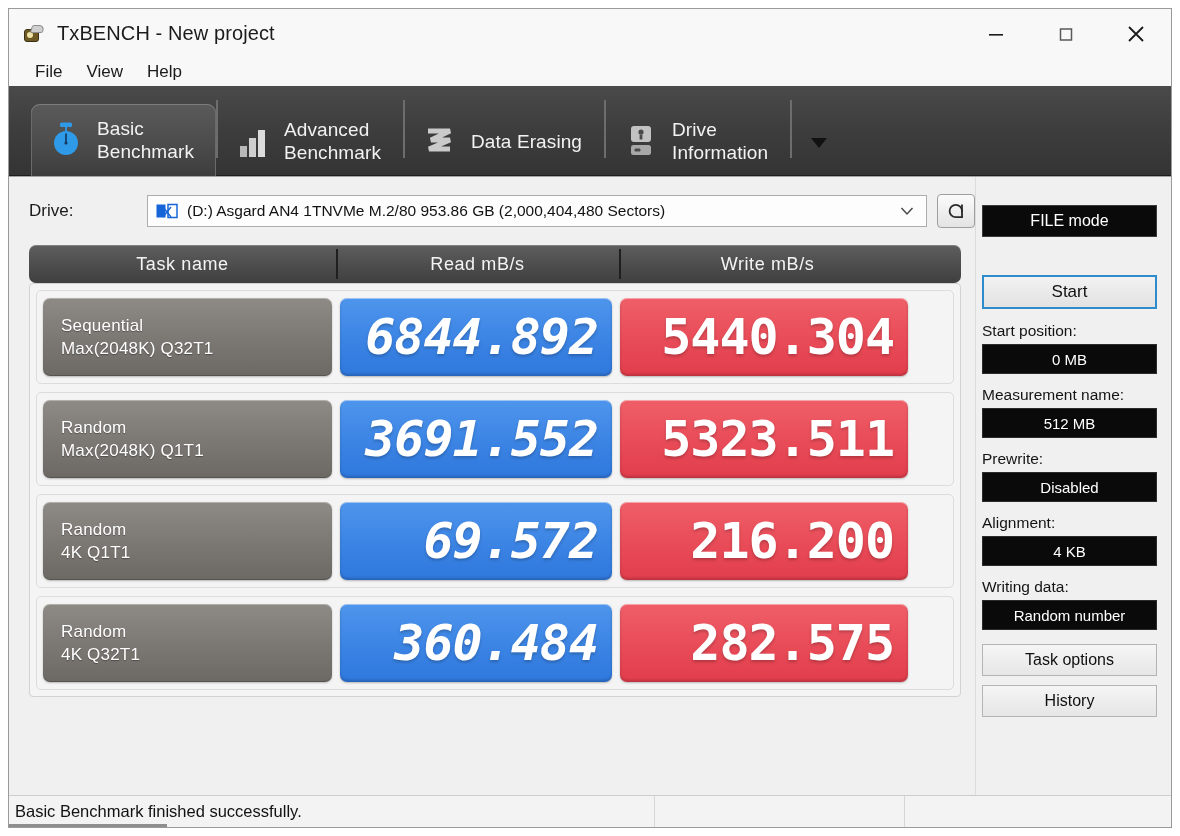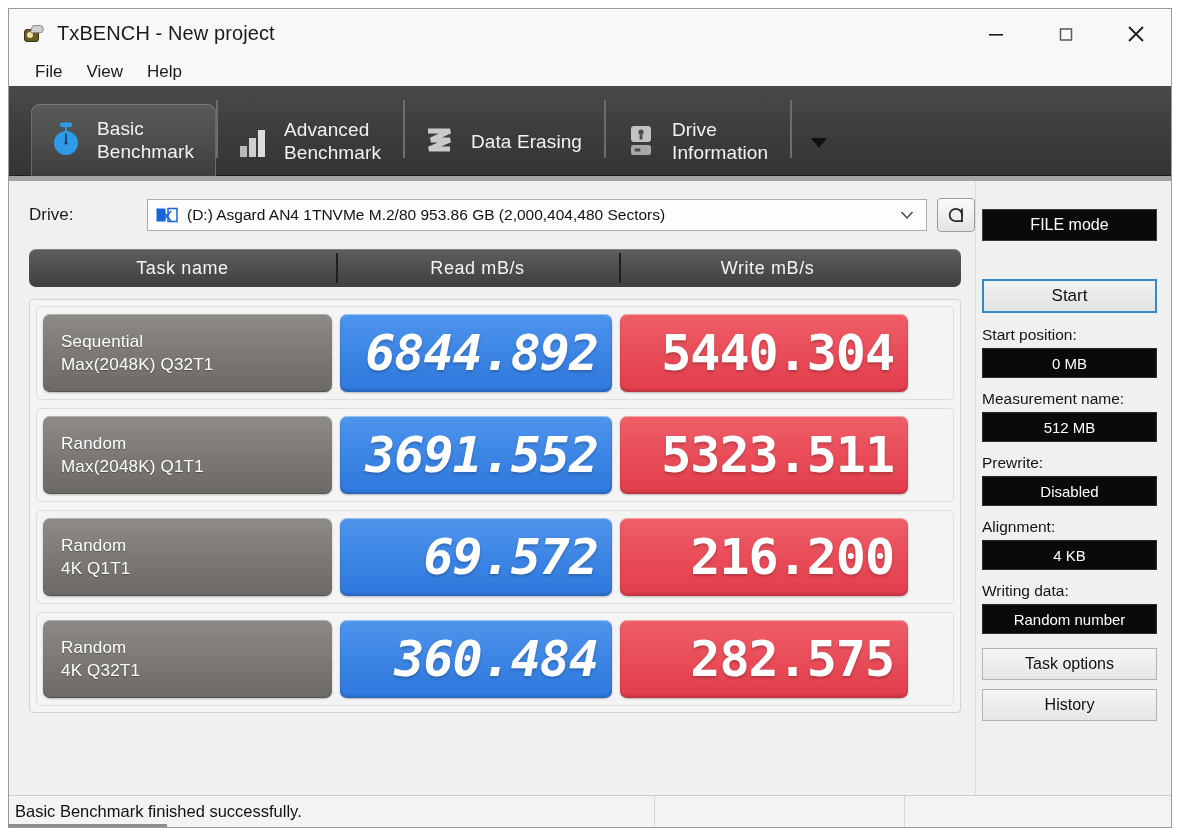--- a/index.html
+++ b/index.html
@@ -162,21 +162,21 @@
     margin-top: 26px;
     cursor: default;
   }
 
   
   .body-area {
     flex: 1 1 auto;
     background: #f0f0f0;
     position: relative;
     display: flex;
-    border-top: 5px solid #a3a3a3;
+    border-top: 1px solid #a3a3a3;
     overflow: hidden;
   }
   .left-col {
     flex: 1 1 auto;
     padding: 16px 0 0 20px;
     min-width: 0;
   }
   .right-col {
     width: 196px;
     flex: 0 0 196px;
@@ -261,21 +261,21 @@
     position: absolute;
     left: 0; top: 4px; bottom: 4px;
     width: 2px;
     background: #1f1f1f;
   }
   .col-task  { flex: 0 0 307px; border-radius: 8px; }
   .col-read  { flex: 0 0 283px; }
   .col-write { flex: 0 0 297px; }
 
   .res-rows {
-    margin-top: 12px;
+    margin-top: 0;
     background: #f4f4f4;
     border: 1px solid #d2d2d2;
     border-radius: 4px;
     padding: 6px;
   }
   .res-row {
     display: flex;
     align-items: center;
     height: 94px;
     background: #f4f4f4;

